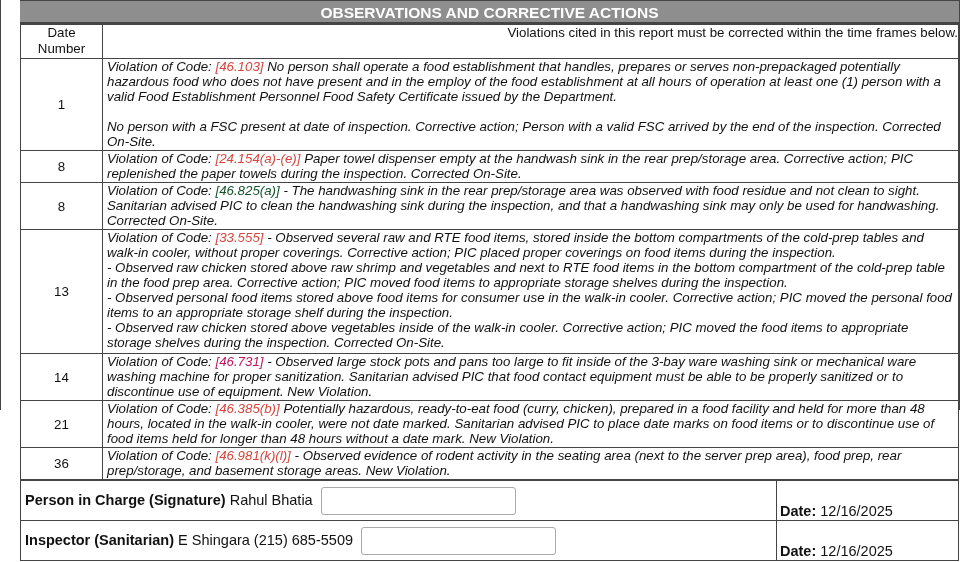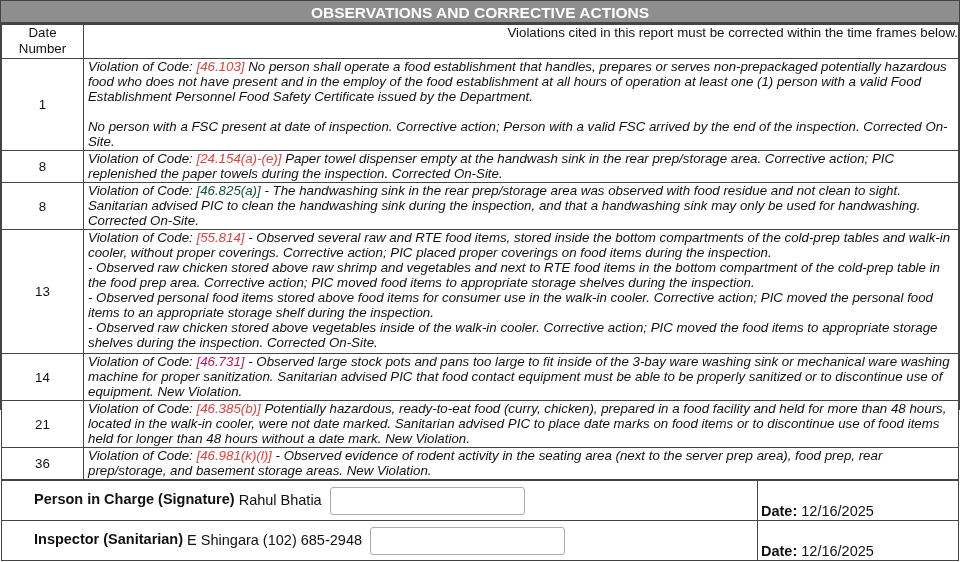--- a/index.html
+++ b/index.html
@@ -1,37 +1,37 @@
 <!DOCTYPE html>
 <html><head>
   <meta charset="utf-8">
   <style>
     * { box-sizing: border-box; margin: 0; padding: 0; }
     html, body { width: 960px; height: 562px; overflow: hidden; background: #ffffff; }
     body { font-family: "Liberation Sans", sans-serif; font-size: 13.3px; color: #111; }
-    .sheet { position: absolute; left: 0; top: 0; width: 960px; height: 410px; border-left: 1px solid #444; border-right: 1px solid #444; }
+    .sheet { position: absolute; left: 0; top: 0; width: 960px; height: 410px; border-left: 1px solid #444; border-right: 1px solid #444; padding-left: 19px; }
     .title-bar {
       height: 24px; background: #8e8e8e; color: #ffffff; font-weight: bold;
       font-size: 15.5px; text-align: center; line-height: 24px;
       border-top: 1px solid #444; border-bottom: 2px solid #444;
     }
     table.obs { width: 100%; border-collapse: collapse; table-layout: fixed; }
     table.obs td, table.obs th { border: 1px solid #444; vertical-align: top; font-weight: normal; }
     table.obs col.c1 { width: 82px; }
     .hdr-item { text-align: center; line-height: 16px; padding-top: 0px; height: 34px; }
     .hdr-note { text-align: right; line-height: 16px; }
     .num { text-align: center; vertical-align: middle !important; }
     .desc { padding: 0 2px 0 4px; line-height: 15px; font-style: italic; }
     .code { color: #d6463e; }
     .para-gap { height: 15px; }
     .sig-table { width: 100%; border-collapse: collapse; table-layout: fixed; }
     .sig-table td { border: 1px solid #444; }
     .sig-table col.s1 { width: 756px; }
     .sig-cell { height: 40px; padding-left: 4px; vertical-align: middle; font-size: 14.5px; white-space: nowrap; }
-    .sig-cell b { font-weight: bold; margin-left: 28px; }
+    .sig-cell b { font-weight: bold; }
     .sig-box {
       display: inline-block; vertical-align: middle; height: 28px;
       border: 1px solid #aaa; border-radius: 3px; background: #fff; margin-left: 4px;
     }
     .date-cell { vertical-align: bottom; padding-left: 3px; padding-bottom: 1px; font-size: 14.5px; white-space: nowrap; }
     .date-cell b { font-weight: bold; }
   </style>
 </head>
 <body>
 
@@ -75,21 +75,21 @@
       <td class="desc">
         <span>Violation of Code:</span>
         <span class="code" style="color: #14532d;">[46.825(a)]</span><span> - The handwashing sink in the rear prep/storage area was observed with food residue and not clean to sight. Sanitarian advised PIC to clean the handwashing sink during the inspection, and that a handwashing sink may only be used for handwashing. Corrected On-Site.</span>
       </td>
     </tr>
 
     <tr style="height:124px;">
       <td class="num">13</td>
       <td class="desc">
         <span>Violation of Code:</span>
-        <span class="code" style="color: rgb(214, 70, 62);">[55.814]</span><span> - Observed several raw and RTE food items, stored inside the bottom compartments of the cold-prep tables and walk-in cooler, without proper coverings. Corrective action; PIC placed proper coverings on food items during the inspection.</span>
+        <span class="code" style="color: rgb(214, 70, 62);">[33.555]</span><span> - Observed several raw and RTE food items, stored inside the bottom compartments of the cold-prep tables and walk-in cooler, without proper coverings. Corrective action; PIC placed proper coverings on food items during the inspection.</span>
         <div>- Observed raw chicken stored above raw shrimp and vegetables and next to RTE food items in the bottom compartment of the cold-prep table in the food prep area. Corrective action; PIC moved food items to appropriate storage shelves during the inspection.</div>
         <div>- Observed personal food items stored above food items for consumer use in the walk-in cooler. Corrective action; PIC moved the personal food items to an appropriate storage shelf during the inspection.</div>
         <div>- Observed raw chicken stored above vegetables inside of the walk-in cooler. Corrective action; PIC moved the food items to appropriate storage shelves during the inspection. Corrected On-Site.</div>
       </td>
     </tr>
 
     <tr style="height:47px;">
       <td class="num">14</td>
       <td class="desc">
         <span>Violation of Code:</span>
@@ -128,21 +128,21 @@
         <span class="sig-box" style="width:195px;"></span>
       </td>
       <td class="date-cell">
         <b>Date:</b>
         <span>12/16/2025</span>
       </td>
     </tr>
     <tr>
       <td class="sig-cell">
         <b>Inspector (Sanitarian)</b>
-        <span>E Shingara (102) 685-2948</span>
+        <span>E Shingara (215) 685-5509</span>
         <span class="sig-box" style="width:195px;"></span>
       </td>
       <td class="date-cell">
         <b>Date:</b>
         <span>12/16/2025</span>
       </td>
     </tr>
   </tbody>
     </table>
 </div>

